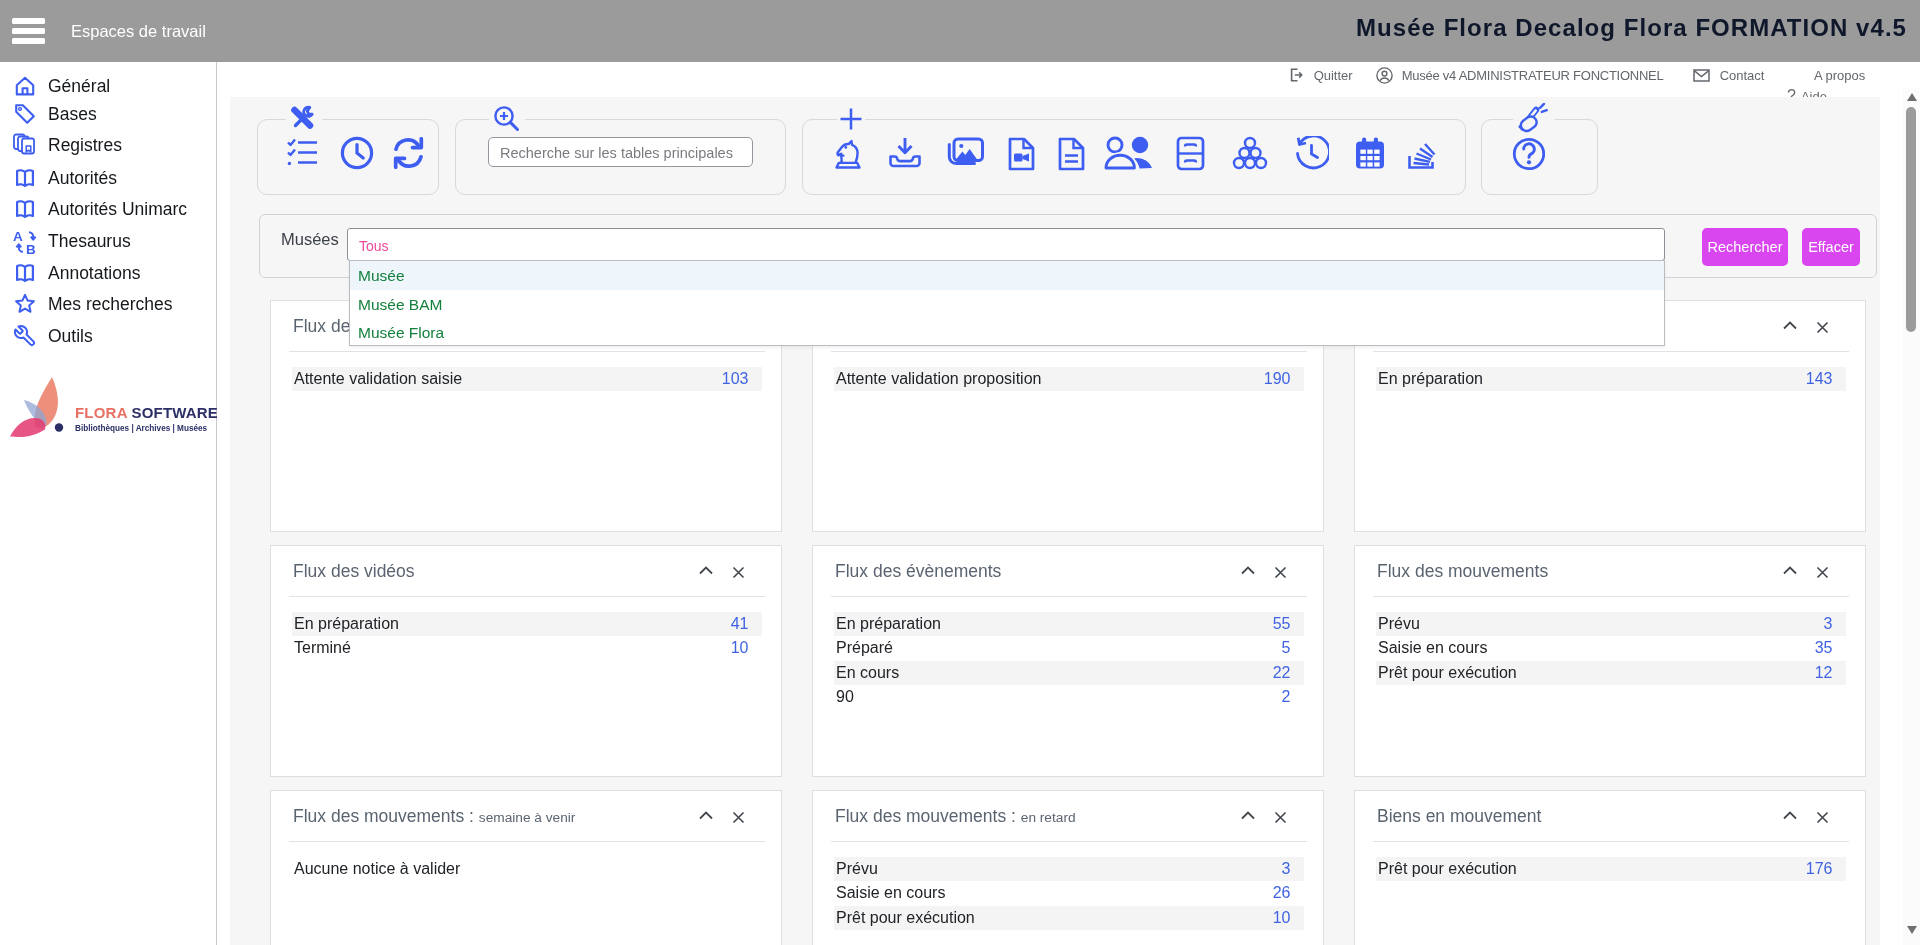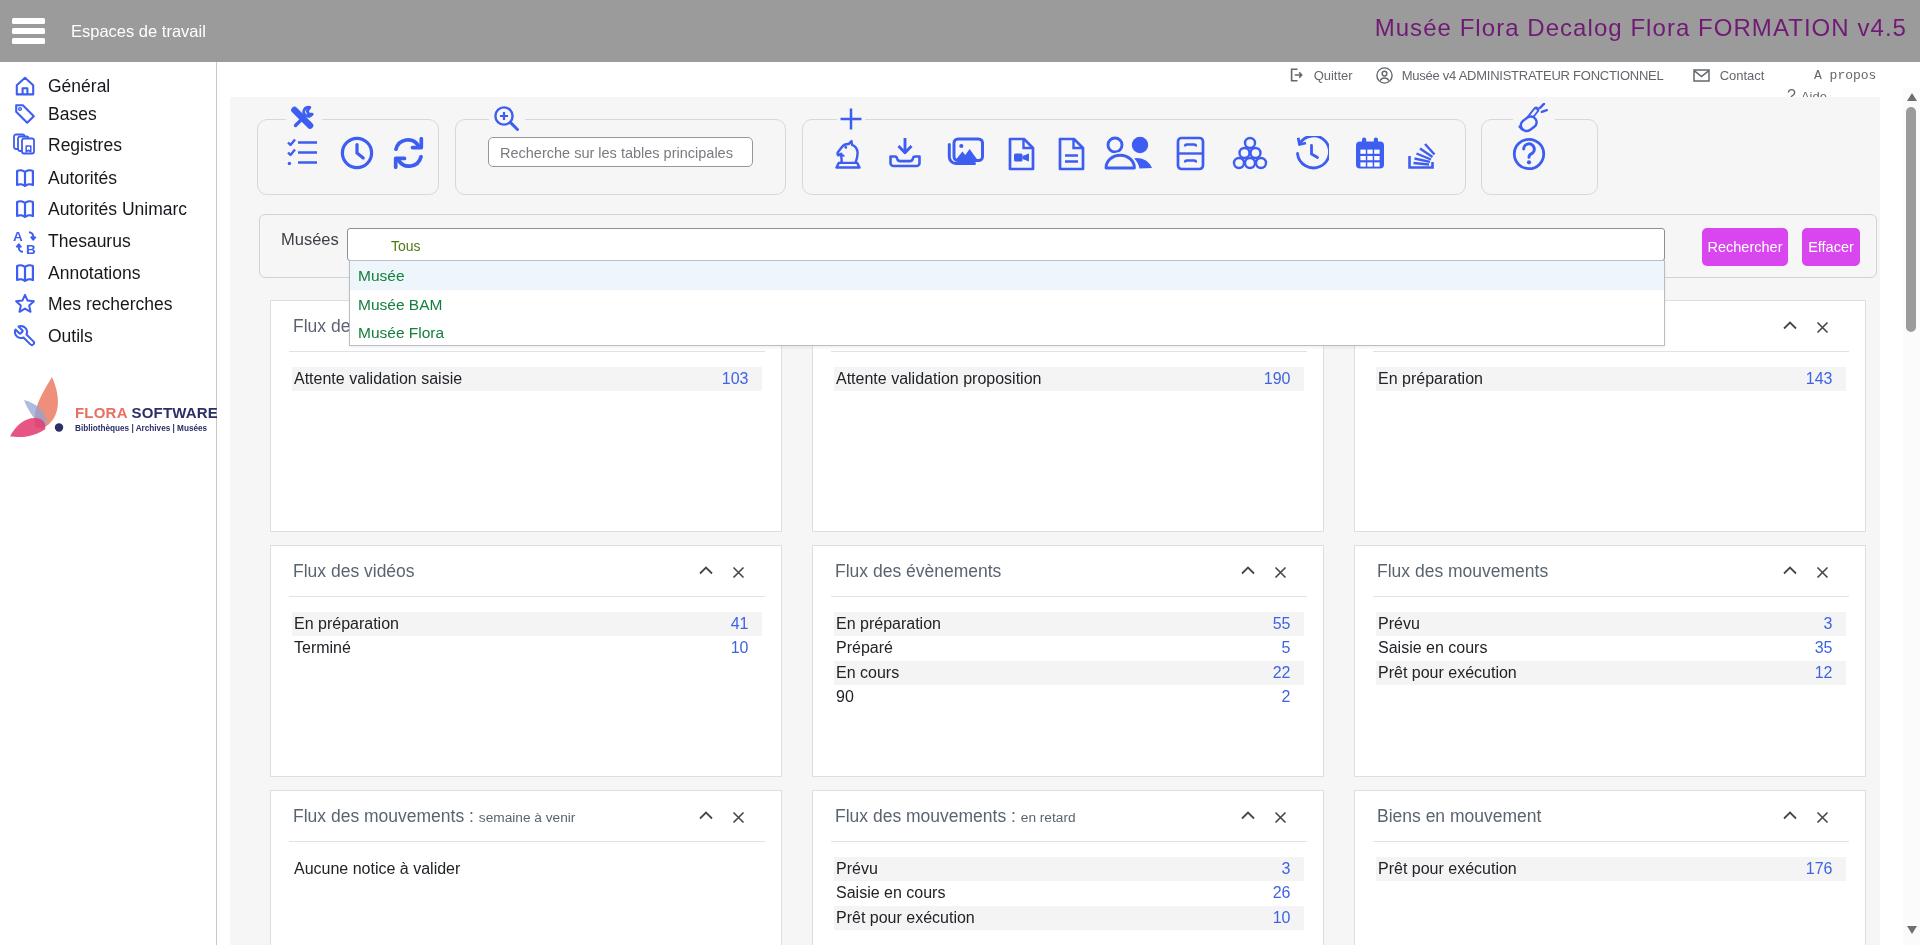--- a/index.html
+++ b/index.html
@@ -3,38 +3,38 @@
 <meta charset="utf-8">
 <title>Flora</title>
 <style>
   * { margin:0; padding:0; box-sizing:border-box; }
   html,body { width:1920px; height:945px; overflow:hidden; background:#fff;
     font-family:"Liberation Sans", sans-serif; }
   .abs { position:absolute; }
   
   #topbar { position:absolute; left:0; top:0; width:1920px; height:62px; background:#9b9b9b; }
   #espaces { position:absolute; left:71px; top:22px; font-size:16.5px; color:#fff; }
-  #apptitle { position:absolute; right:13px; top:14px; font-size:24px; font-weight:normal; color:#701a75; letter-spacing:1.05px;}
+  #apptitle { position:absolute; right:13px; top:14px; font-size:24px; font-weight:bold; color:#0f172a; letter-spacing:1.05px;}
   
   #linksbar { position:absolute; left:0; top:62px; width:1920px; height:35px; background:#fff;text-align:center; }
   .lnk { position:absolute; top:0; height:28px; line-height:28px; font-size:13px; color:#63676c; white-space:nowrap; }
   
   #sidebar { position:absolute; left:0; top:62px; width:217px; height:883px; background:#fff; border-right:1px solid #c9c9c9; }
   .mi { position:absolute; left:0; width:217px; height:28px; }
   .mi svg { position:absolute; left:13px; top:2px; }
   .mi span { position:absolute; left:48px; top:0; line-height:28px; font-size:17.5px; color:#15181c; white-space:nowrap;}
   
   #panel { position:absolute; left:230px; top:97px; width:1650px; height:848px; background:#f6f6f7; }
   .group { position:absolute; top:119px; height:76px; border:1px solid #d8d8dc; border-radius:10px; }
   .legend { position:absolute; background:#f6f6f7; }
   
   #filtre { position:absolute; left:259px; top:214px; width:1618px; height:64px; border:1px solid #cfd3d7; border-radius:6px; }
   #lblMusees { position:absolute; left:281px; top:230px; font-size:16.5px; color:#3c4147; }
   #combo { position:absolute; left:347px; top:228px; width:1318px; height:33px; background:#fff; border:1px solid #8b9097; border-radius:3px; }
-  #combo span { position:absolute; left:11px; top:8.5px; font-size:14px; color:#4d7c0f;margin-left:32px; }
+  #combo span { position:absolute; left:11px; top:8.5px; font-size:14px; color:#ec4899; }
   .btn { position:absolute; top:228px; height:38px; background:#d946ef; border-radius:5px; color:#fff;
          font-size:14.5px; text-align:center; line-height:38px; }
   
   #search { position:absolute; left:488px; top:137px; width:265px; height:30px; background:#fff; border:1px solid #94979e; border-radius:5px; }
   #search span { position:absolute; left:11px; top:6.5px; font-size:14.5px; color:#7b797f; }
   
   .card { position:absolute; width:512px; height:232px; background:#fff; border:1px solid #dcdee1; }
   .ct { position:absolute; left:22px; top:15px; font-size:17.5px; color:#5a6470; white-space:nowrap; }
   .ct small { font-size:13.7px; }
   .rule { position:absolute; left:18px; right:16px; top:50px; border-top:1px solid #dfe2e6; }
@@ -81,21 +81,21 @@
       <path d="M4.2 13.6 a4.6 4 0 0 1 8.6 0" fill="none" stroke="#63676c" stroke-width="1.4"></path>
     </svg>
     <span style="margin-left:5px; letter-spacing:-0.25px">Musée v4 ADMINISTRATEUR FONCTIONNEL</span></span>
   <span class="lnk" style="left:1693px;">
     <svg width="17" height="13" viewBox="0 0 17 13" style="vertical-align:-2px">
       <rect x="1" y="1" width="15" height="11" fill="none" stroke="#63676c" stroke-width="1.5"></rect>
       <path d="M1.5 1.8 8.5 7.5 15.5 1.8" fill="none" stroke="#63676c" stroke-width="1.5"></path>
     </svg>
     <span style="margin-left:6px">Contact</span></span>
   <span class="lnk" style="left:1787px;margin-top:20px;"><span style="font-size:16px;">?</span><span style="margin-left:5px">Aide</span></span>
-  <span class="lnk" style="left:1814px;font-family:Liberation Mono, monospace;">A propos</span>
+  <span class="lnk" style="left:1814px;">A propos</span>
 </div>
 
 <div id="sidebar">
   <div class="mi" style="top:10px;">
     <svg width="24" height="24" viewBox="0 0 24 24">
         <path d="M3.8 11.2 12 3.8 20.2 11.2 V20.4 H3.8 Z M9.6 20.4 V14.2 H14.4 V20.4" fill="none" stroke="#3d5ef0" stroke-width="2.1" stroke-linejoin="round"></path>
       </svg>
     <span>Général</span>
     </div>
   <div class="mi" style="top:38px;">

